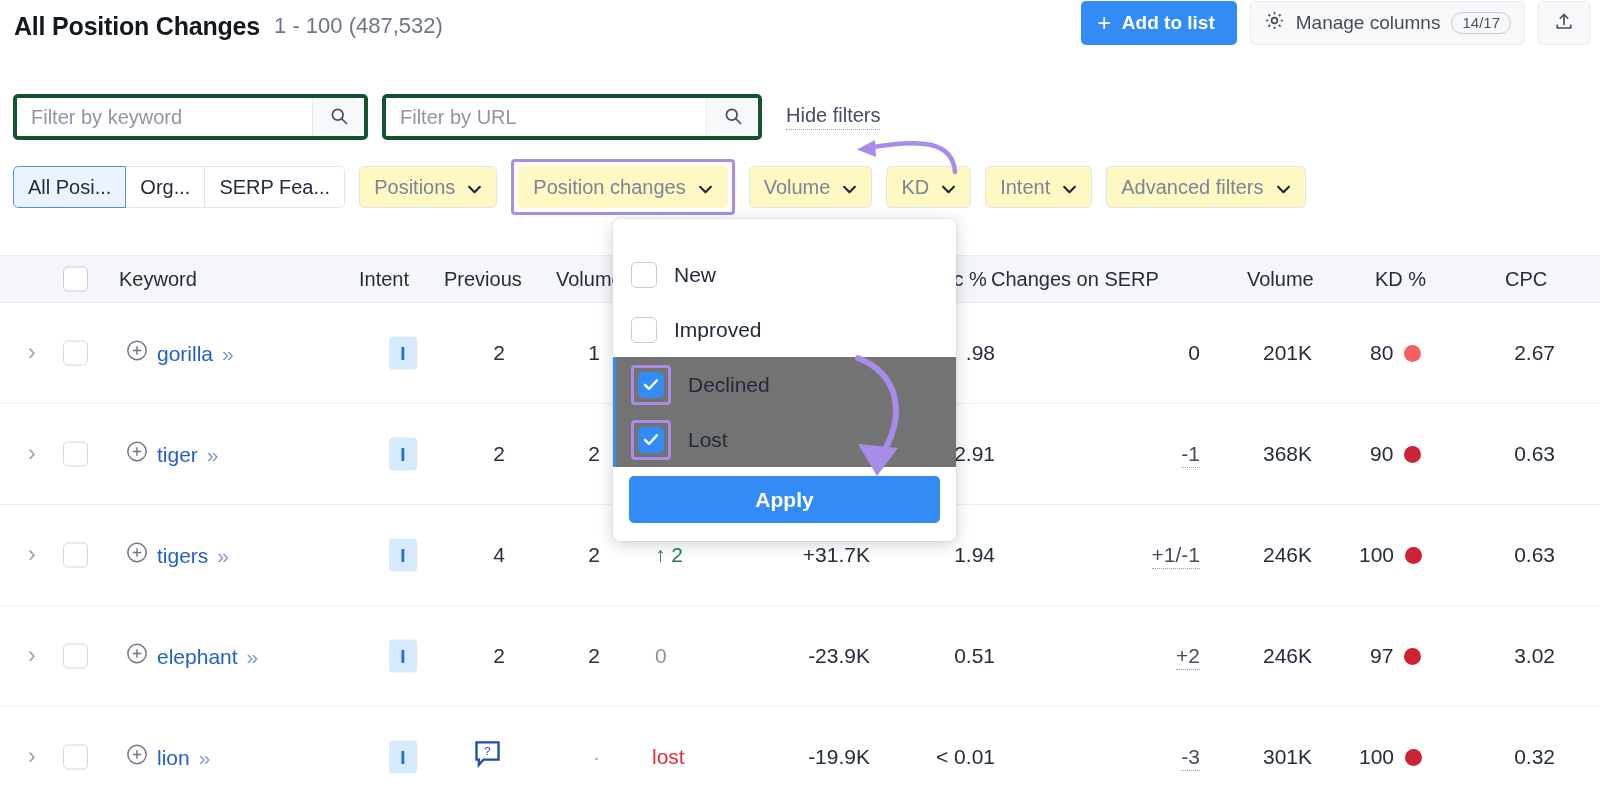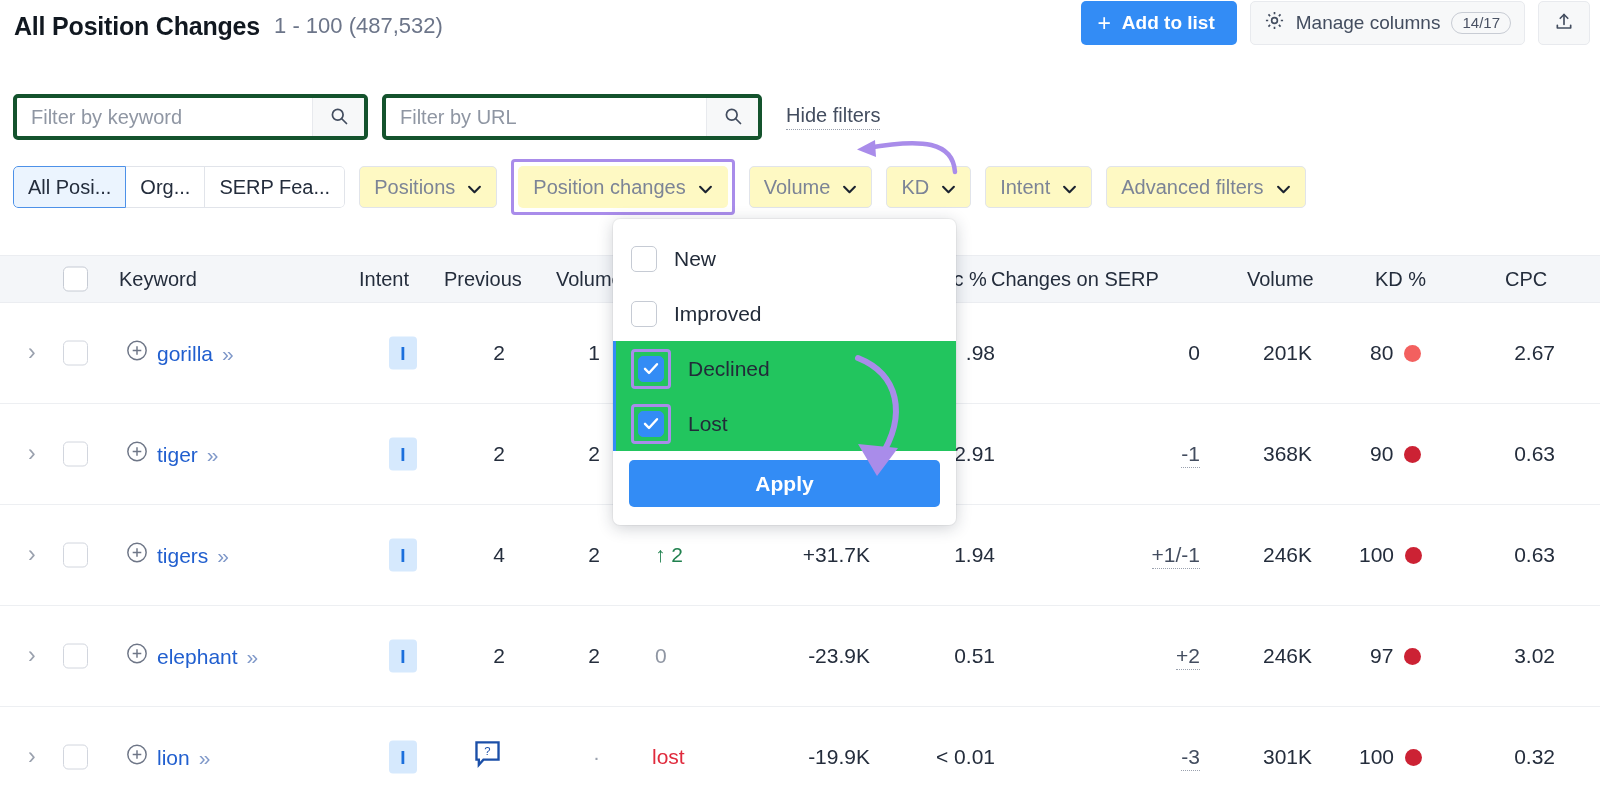--- a/index.html
+++ b/index.html
@@ -118,28 +118,28 @@
     border: 3px solid #A98CEA; border-radius: 4px;
     display: flex; align-items: center;
   }
   .chip-wrap-highlight .chip { margin-left: 0; border-color: transparent; }
 
   
   .dropdown {
     position: absolute; top: 219px; left: 613px; width: 343px;
     background: #fff; border-radius: 7px;
     box-shadow: 0 3px 16px rgba(30,40,60,0.22), 0 0 0 1px rgba(0,0,0,0.04);
-    z-index: 40; padding: 12px 0 0;
+    z-index: 40; padding: 28px 0 0;
   }
   .dd-opt {
     display: flex; align-items: center; gap: 17px;
     height: 55px; padding: 0 18px; cursor: pointer;
     font-size: 21px; color: #222B39;
   }
-  .dd-opt.checked { background: #22c55e; border-left: 3px solid #338CF5; padding-left: 15px; }
+  .dd-opt.checked { background: #737373; border-left: 3px solid #338CF5; padding-left: 15px; }
   .cb {
     width: 26px; height: 26px; border: 1px solid #C6CBD4; border-radius: 5px;
     background: #fff; flex: none;
   }
   .cb.on {
     background: #338CF5; border-color: #338CF5;
     display: flex; align-items: center; justify-content: center;
   }
   .cb-outline {
     padding: 4px; border: 3px solid #A98CEA; border-radius: 4px;

